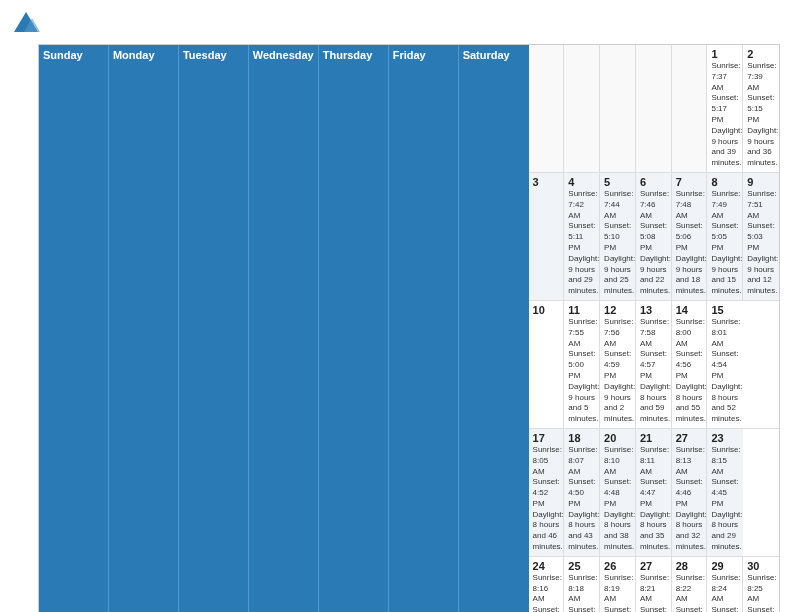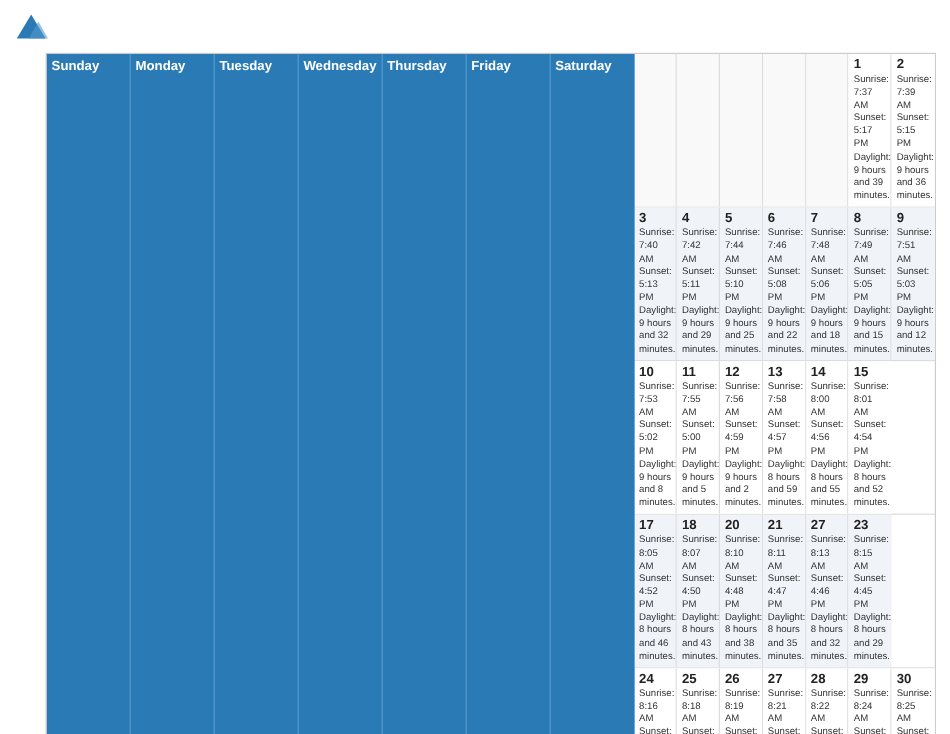--- a/index.html
+++ b/index.html
@@ -155,23 +155,20 @@
           <div class="cal-cell">
             <span class="day-num">2</span>
             <div class="cell-content">Sunrise: 7:39 AM
 Sunset: 5:15 PM
 Daylight: 9 hours and 36 minutes.</div>
           </div>
         </div>
         <div class="cal-row">
           <div class="cal-cell shaded">
             <span class="day-num">3</span>
-            <div class="cell-content">Sunrise: 7:40 AM
-Sunset: 5:13 PM
-Daylight: 9 hours and 32 minutes.</div>
           </div>
           <div class="cal-cell shaded">
             <span class="day-num">4</span>
             <div class="cell-content">Sunrise: 7:42 AM
 Sunset: 5:11 PM
 Daylight: 9 hours and 29 minutes.</div>
           </div>
           <div class="cal-cell shaded">
             <span class="day-num">5</span>
             <div class="cell-content">Sunrise: 7:44 AM
@@ -199,23 +196,20 @@
           <div class="cal-cell shaded">
             <span class="day-num">9</span>
             <div class="cell-content">Sunrise: 7:51 AM
 Sunset: 5:03 PM
 Daylight: 9 hours and 12 minutes.</div>
           </div>
         </div>
         <div class="cal-row">
           <div class="cal-cell">
             <span class="day-num">10</span>
-            <div class="cell-content">Sunrise: 7:53 AM
-Sunset: 5:02 PM
-Daylight: 9 hours and 8 minutes.</div>
           </div>
           <div class="cal-cell">
             <span class="day-num">11</span>
             <div class="cell-content">Sunrise: 7:55 AM
 Sunset: 5:00 PM
 Daylight: 9 hours and 5 minutes.</div>
           </div>
           <div class="cal-cell">
             <span class="day-num">12</span>
             <div class="cell-content">Sunrise: 7:56 AM

